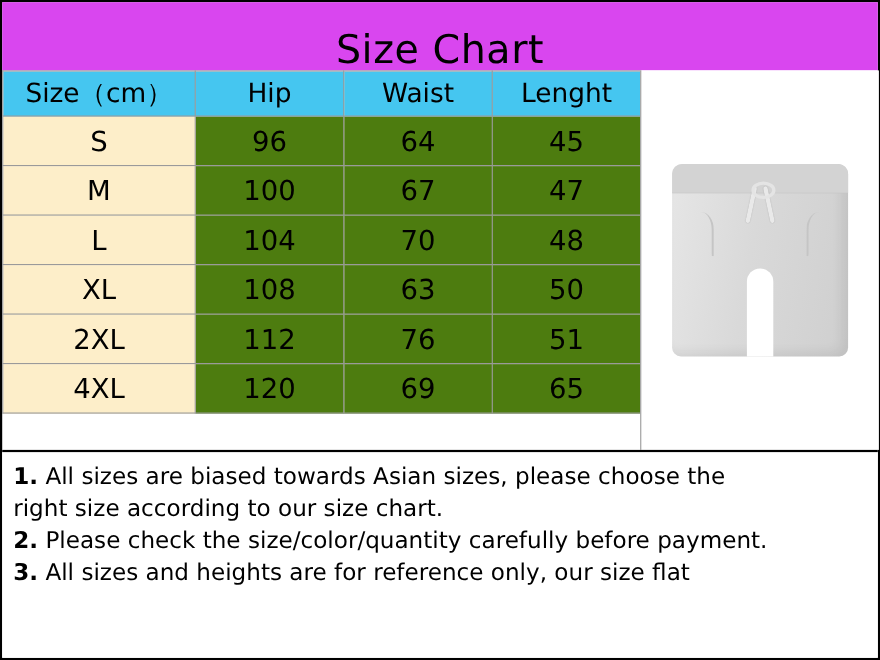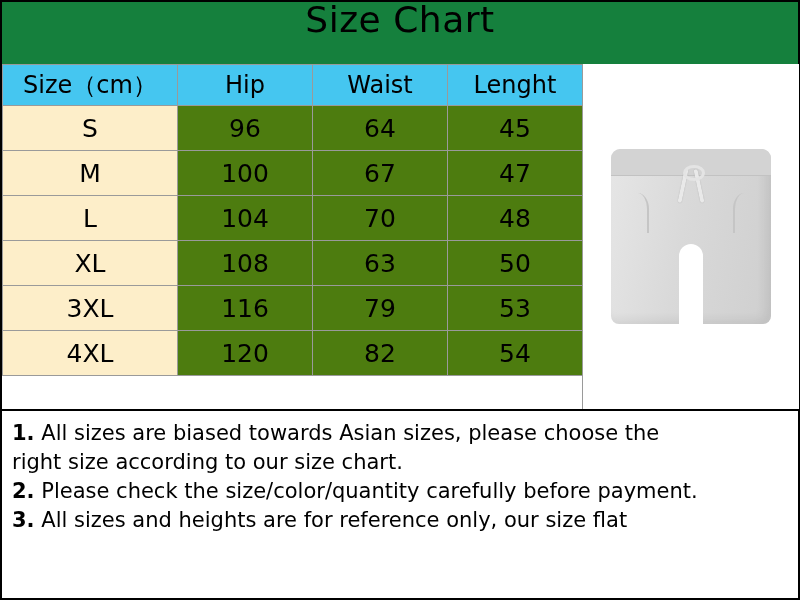--- a/index.html
+++ b/index.html
@@ -21,23 +21,23 @@
     border: 2px solid #000000;
     background: #ffffff;
   }
   
   .title-band {
     position: absolute;
     left: 0;
     top: 0;
     width: 796px;
     height: 62px;
-    background: #15803d;
+    background: #d946ef;
     display: flex;
-    align-items: flex-start;
+    align-items: flex-end;
     justify-content: center;
   }
   .title-band .title-text {
     font-size: 36px;
     color: #000000;
     letter-spacing: 0.5px;
     line-height: 1;
   }
   
   .table-wrap {
@@ -213,30 +213,30 @@
           <td class="cell-val">70</td>
           <td class="cell-val">48</td>
         </tr>
         <tr>
           <td class="cell-size">XL</td>
           <td class="cell-val">108</td>
           <td class="cell-val">63</td>
           <td class="cell-val">50</td>
         </tr>
         <tr>
-          <td class="cell-size">3XL</td>
-          <td class="cell-val">116</td>
-          <td class="cell-val">79</td>
-          <td class="cell-val">53</td>
+          <td class="cell-size">2XL</td>
+          <td class="cell-val">112</td>
+          <td class="cell-val">76</td>
+          <td class="cell-val">51</td>
         </tr>
         <tr>
           <td class="cell-size">4XL</td>
           <td class="cell-val">120</td>
-          <td class="cell-val">82</td>
-          <td class="cell-val">54</td>
+          <td class="cell-val">69</td>
+          <td class="cell-val">65</td>
         </tr>
       </tbody>
     </table>
   </div>
 
   <div class="product-pane">
     <div class="shorts">
       <div class="body"></div>
       <div class="waistband"></div>
       <div class="drawstring-l"></div>

